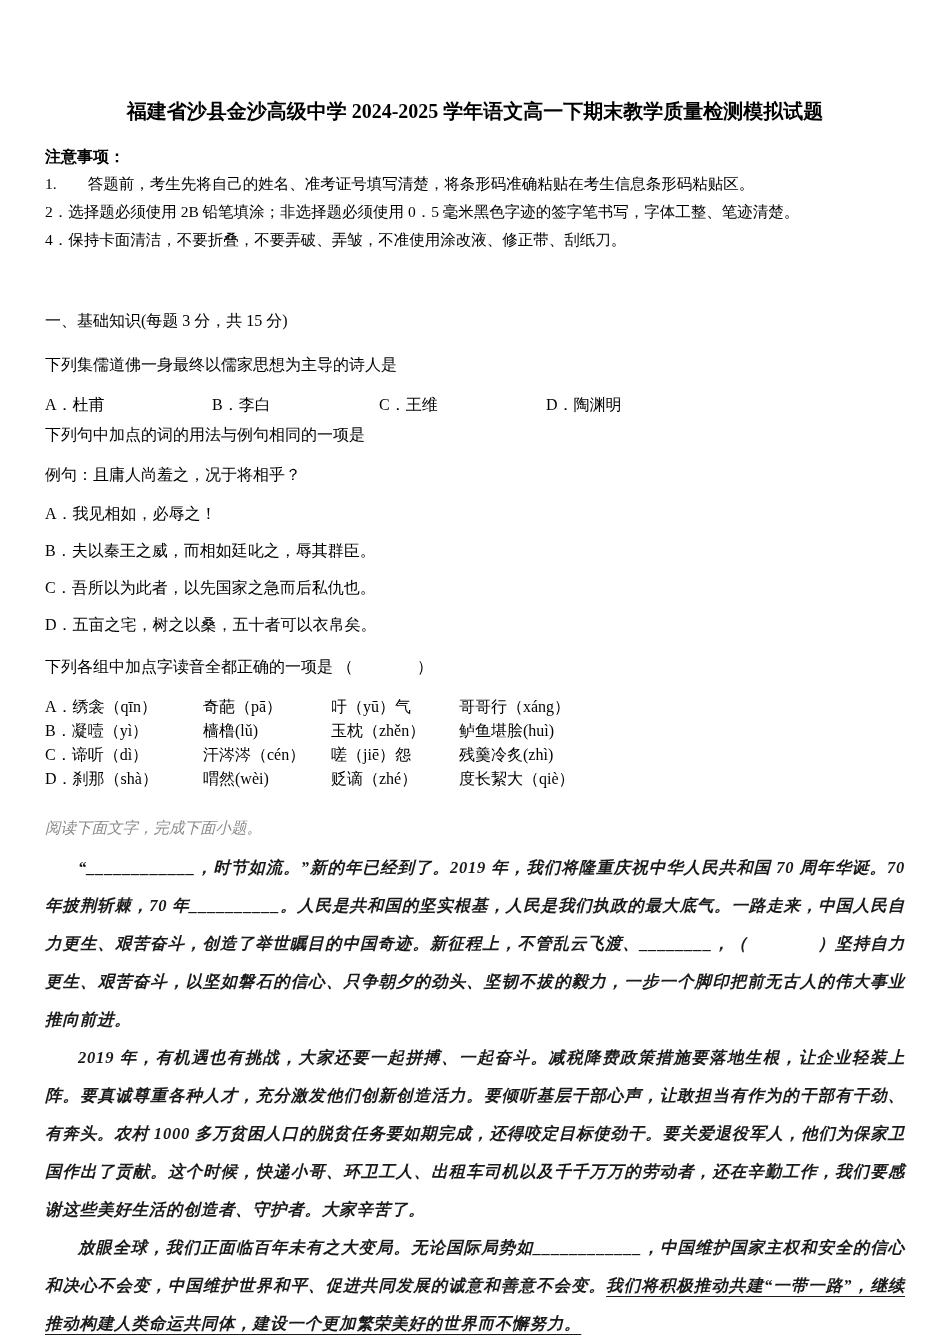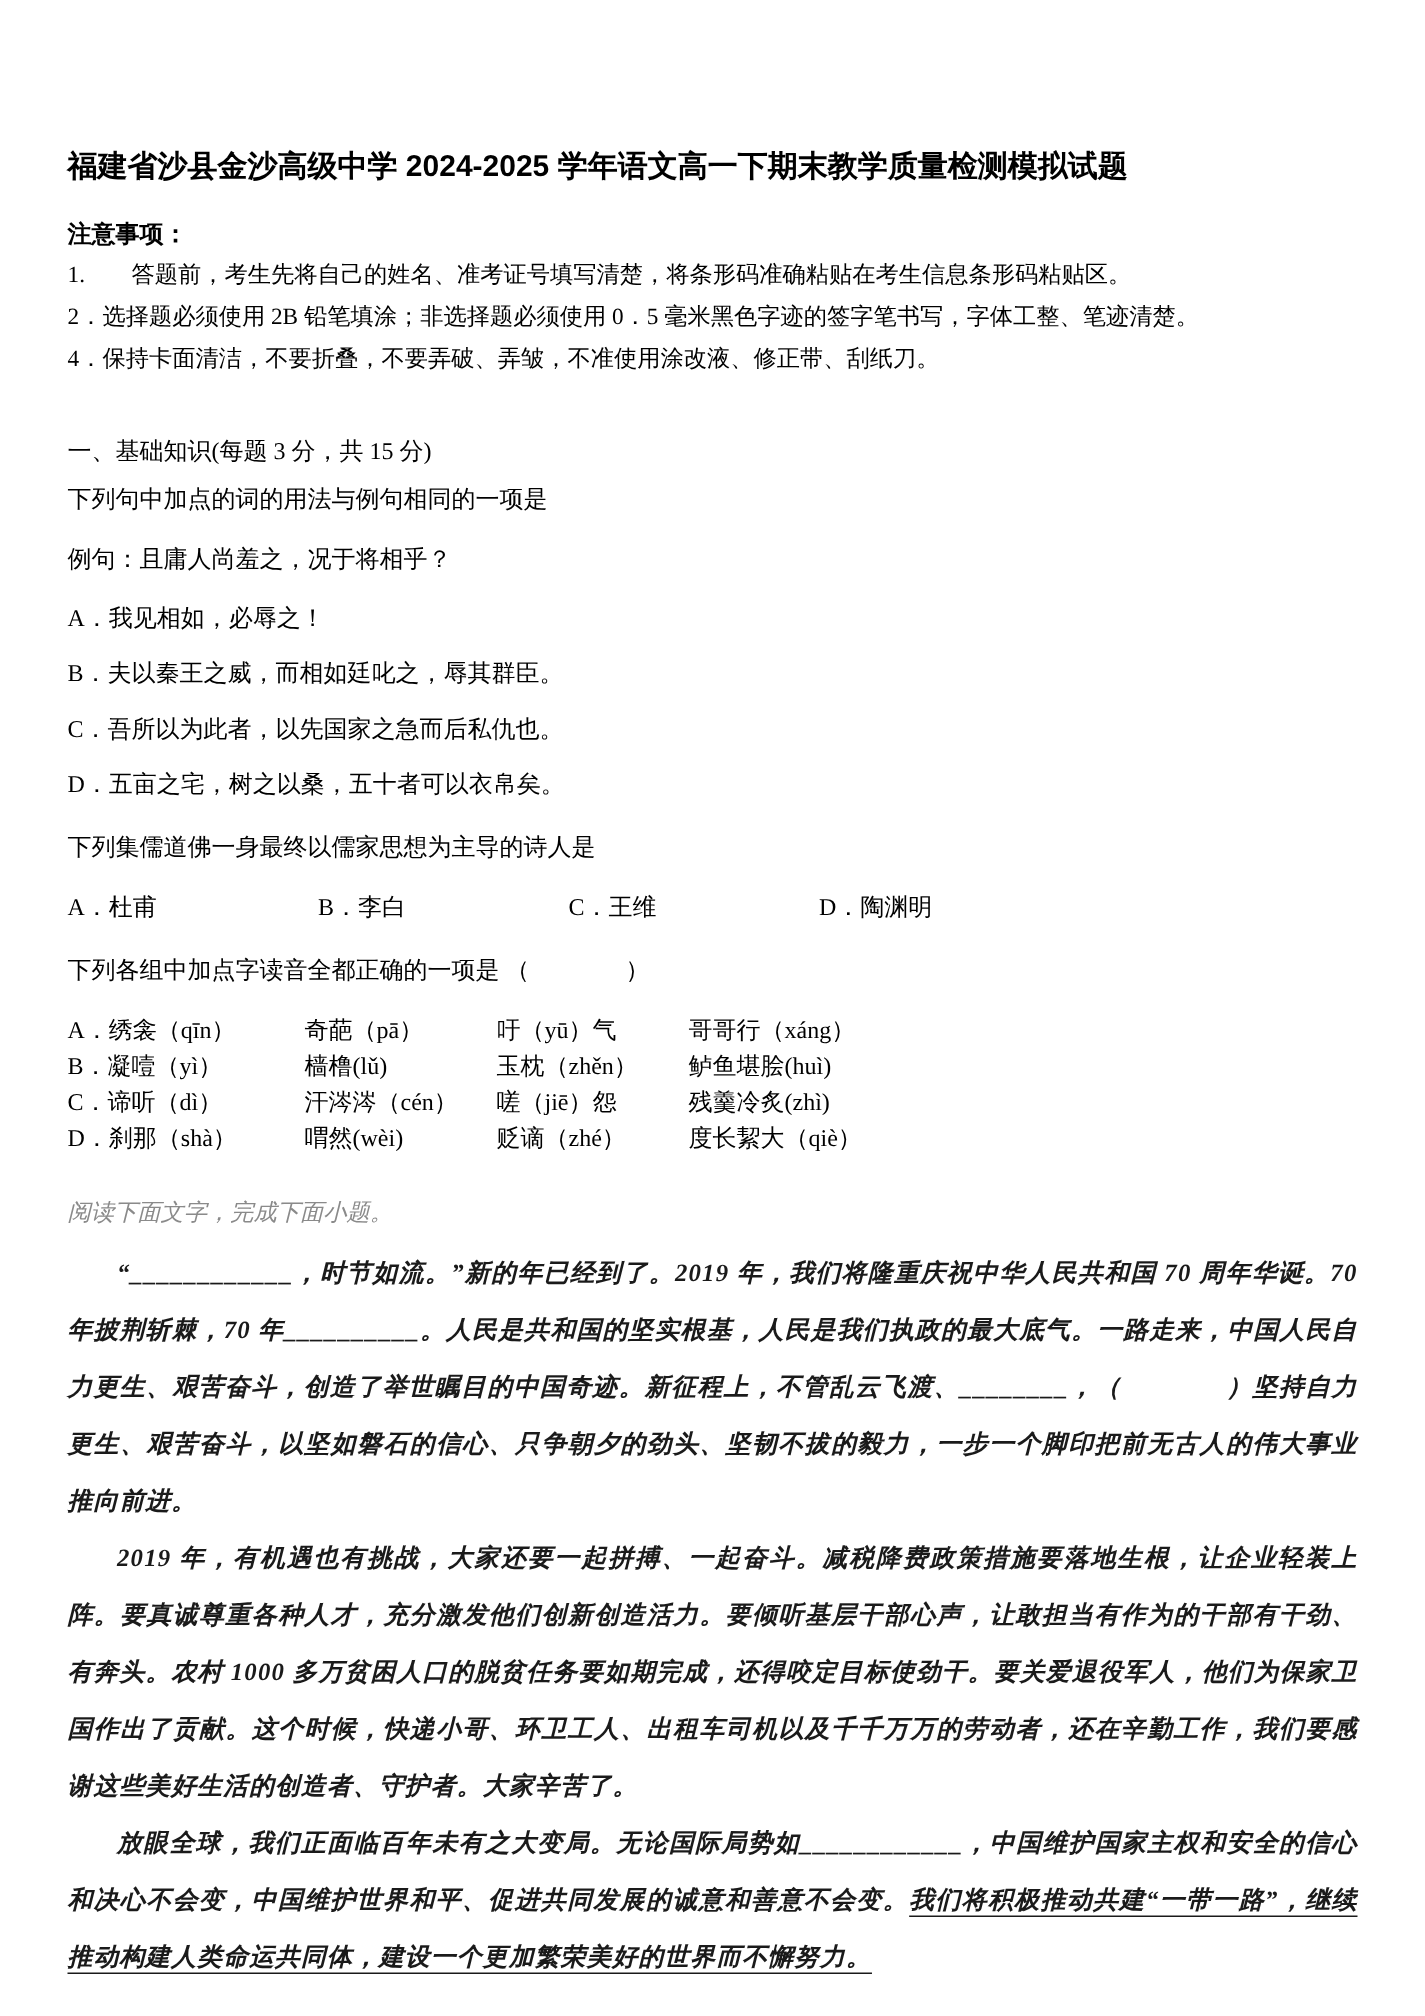--- a/index.html
+++ b/index.html
@@ -7,43 +7,44 @@
     body {
       width: 950px;
       min-height: 1344px;
       margin: 0 auto;
       font-family: "Liberation Serif", serif;
       color: #000000;
     }
     .page { padding: 96px 45px 60px 45px; }
 
     .title {
-      font-family: Liberation Sans, sans-serif;
+      font-family: Liberation Serif, serif;
       font-size: 20px;
       font-weight: bold;
+      text-align: center;
       line-height: 30px;
       margin-bottom: 18px;
       white-space: pre-wrap;
     }
 
     .notice-heading {
       font-family: "Liberation Sans", sans-serif;
       font-weight: bold;
       font-size: 16px;
       line-height: 26px;
     }
     .notice-item {
       font-size: 15.5px;
       line-height: 28px;
       white-space: pre-wrap;
       text-align: justify;
     }
 
     .section-heading {
-      margin-top: 34px;
+      margin-top: 53px;
       font-size: 16px;
       line-height: 28px;
       white-space: pre-wrap;
     }
 
     .q-stem { font-size: 16px; line-height: 28px; margin-top: 4px; white-space: pre-wrap; }
     .q-example { font-size: 16px; line-height: 28px; margin-top: 12px; white-space: pre-wrap; }
     .q-option { font-size: 16px; line-height: 24px; margin-top: 13px; white-space: pre-wrap; }
 
     .q2-stem { margin-top: 16px; }
@@ -95,36 +96,36 @@
   <div class="notice">
     <div class="notice-heading">注意事项：</div>
     <div class="notice-item">1.　　答题前，考生先将自己的姓名、准考证号填写清楚，将条形码准确粘贴在考生信息条形码粘贴区。</div>
     <div class="notice-item">2．选择题必须使用 2B 铅笔填涂；非选择题必须使用 0．5 毫米黑色字迹的签字笔书写，字体工整、笔迹清楚。</div>
     <div class="notice-item">4．保持卡面清洁，不要折叠，不要弄破、弄皱，不准使用涂改液、修正带、刮纸刀。</div>
   </div>
 
   <div class="section-heading">一、基础知识(每题 3 分，共 15 分)</div>
 
   <div class="question">
-    <div class="q-stem">下列句中加点的词的用法与例句相同的一项是</div>
-    <div class="q-example">例句：且庸人尚羞之，况于将相乎？</div>
-    <div class="q-option">A．我见相如，必辱之！</div>
-    <div class="q-option">B．夫以秦王之威，而相如廷叱之，辱其群臣。</div>
-    <div class="q-option">C．吾所以为此者，以先国家之急而后私仇也。</div>
-    <div class="q-option">D．五亩之宅，树之以桑，五十者可以衣帛矣。</div>
-  </div>
-
-  <div class="question">
     <div class="q-stem q2-stem">下列集儒道佛一身最终以儒家思想为主导的诗人是</div>
     <div class="q2-options">
       <span class="opt">A．杜甫</span>
       <span class="opt">B．李白</span>
       <span class="opt">C．王维</span>
       <span class="opt">D．陶渊明</span>
     </div>
+  </div>
+
+  <div class="question">
+    <div class="q-stem">下列句中加点的词的用法与例句相同的一项是</div>
+    <div class="q-example">例句：且庸人尚羞之，况于将相乎？</div>
+    <div class="q-option">A．我见相如，必辱之！</div>
+    <div class="q-option">B．夫以秦王之威，而相如廷叱之，辱其群臣。</div>
+    <div class="q-option">C．吾所以为此者，以先国家之急而后私仇也。</div>
+    <div class="q-option">D．五亩之宅，树之以桑，五十者可以衣帛矣。</div>
   </div>
 
   <div class="question">
     <div class="q-stem q3-stem">下列各组中加点字读音全都正确的一项是 （　　　　）</div>
     <div class="q3-grid">
       <span class="cell">A．绣衾（qīn）</span>
       <span class="cell">奇葩（pā）</span>
       <span class="cell">吁（yū）气</span>
       <span class="cell">哥哥行（xáng）</span>
 

